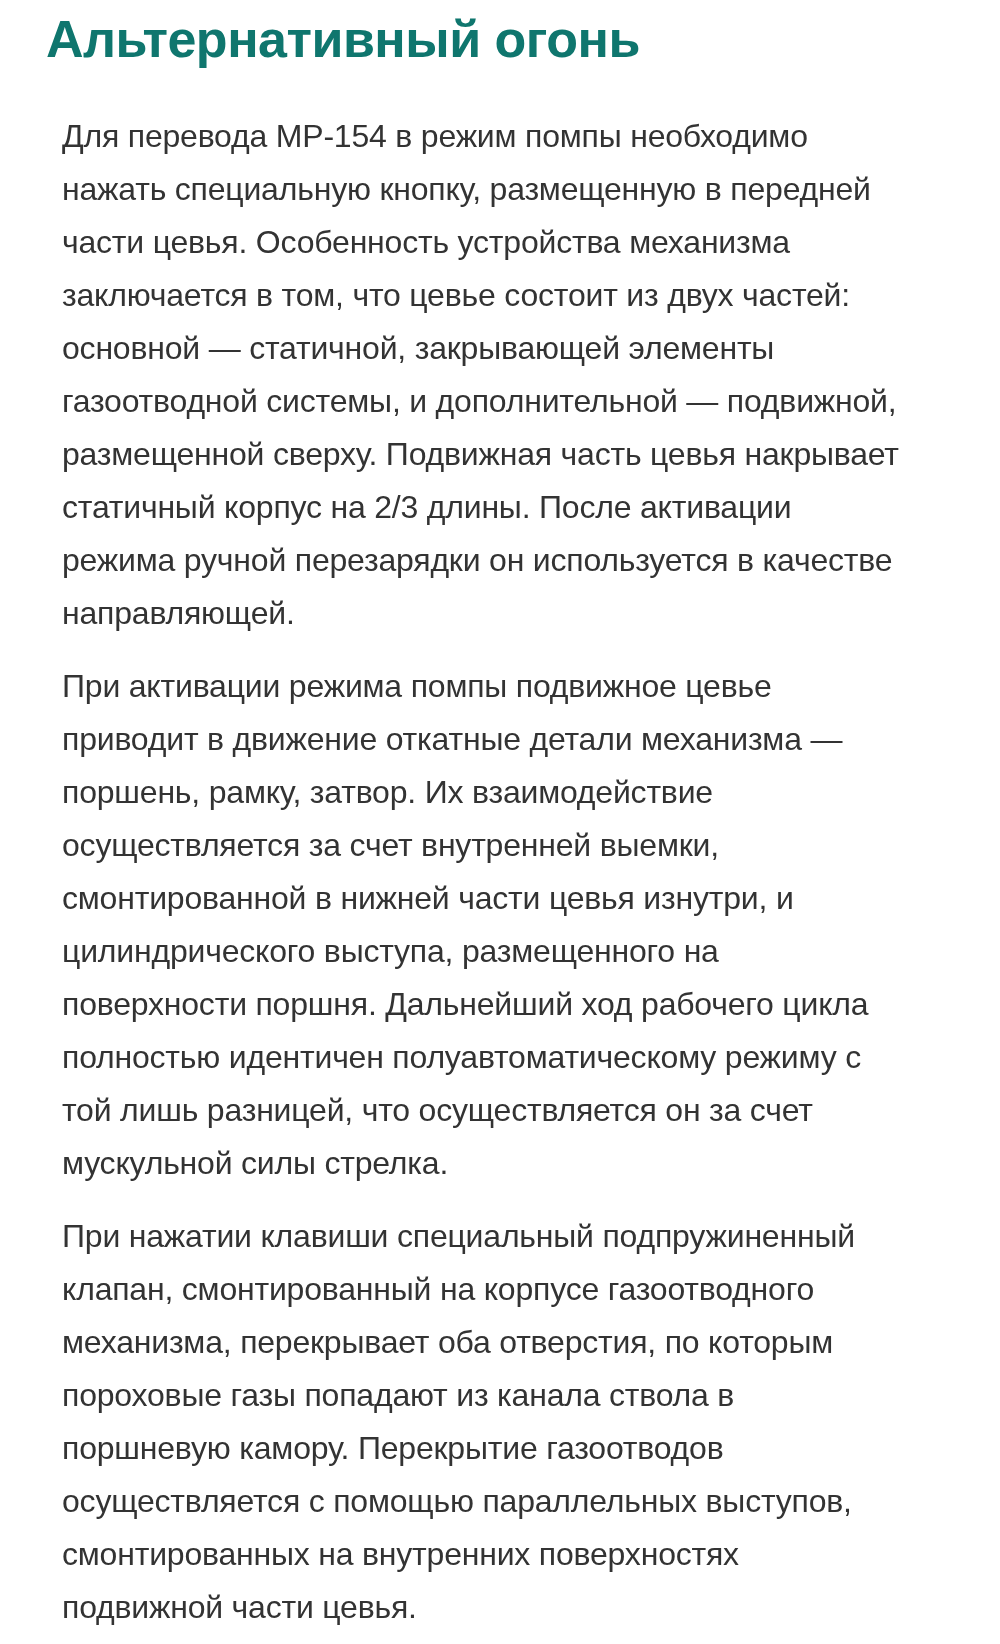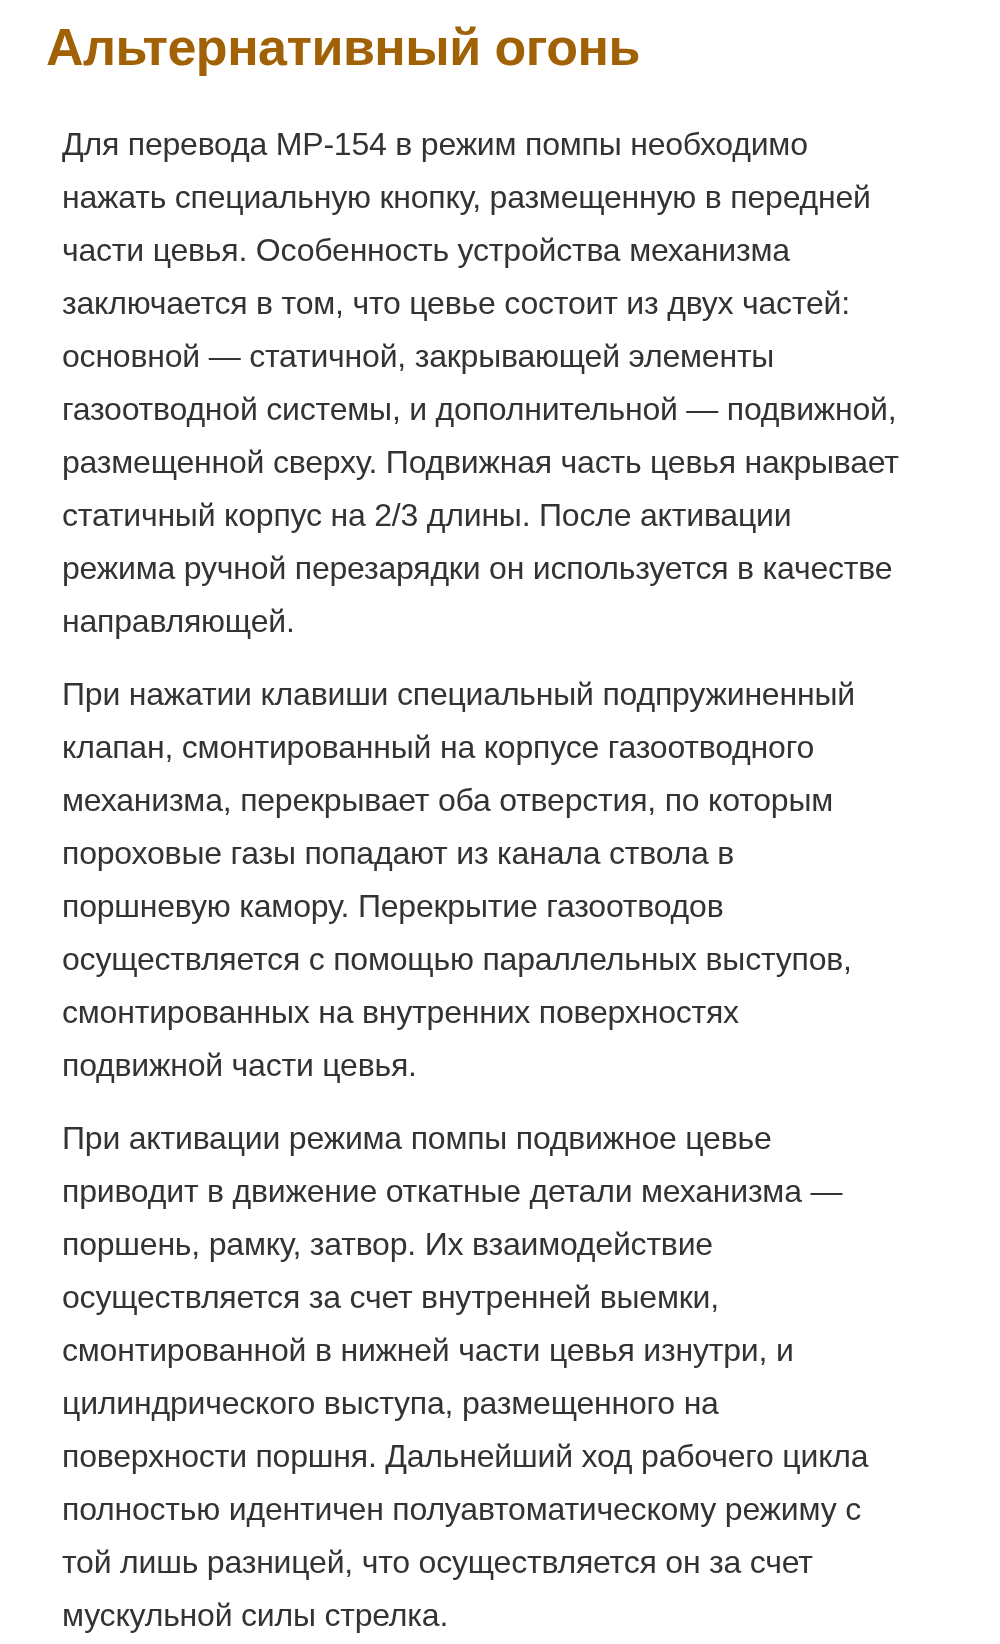--- a/index.html
+++ b/index.html
@@ -11,26 +11,26 @@
     overflow: hidden;
   }
   .page {
     box-sizing: border-box;
     width: 1000px;
     height: 1644px;
     padding: 8px 46px 0 46px;
     font-family: "Liberation Sans", "DejaVu Sans", sans-serif;
   }
   h1.title {
-    margin: 8px 0 40px 0;
+    margin: 0 0 40px 0;
     font-size: 52px;
     line-height: 62px;
     font-weight: 700;
     letter-spacing: -0.5px;
-    color: #a16207;
+    color: #0f766e;
   }
   p.para {
     margin: 0 0 20px 16px;
     font-size: 32px;
     line-height: 53px;
     font-weight: 400;
     letter-spacing: -0.2px;
     color: #333333;
     white-space: pre; 
   }
@@ -46,32 +46,32 @@
 нажать специальную кнопку, размещенную в передней
 части цевья. Особенность устройства механизма
 заключается в том, что цевье состоит из двух частей:
 основной — статичной, закрывающей элементы
 газоотводной системы, и дополнительной — подвижной,
 размещенной сверху. Подвижная часть цевья накрывает
 статичный корпус на 2/3 длины. После активации
 режима ручной перезарядки он используется в качестве
 направляющей.</p>
 
-  <p class="para">При нажатии клавиши специальный подпружиненный
-клапан, смонтированный на корпусе газоотводного
-механизма, перекрывает оба отверстия, по которым
-пороховые газы попадают из канала ствола в
-поршневую камору. Перекрытие газоотводов
-осуществляется с помощью параллельных выступов,
-смонтированных на внутренних поверхностях
-подвижной части цевья.</p>
-
   <p class="para">При активации режима помпы подвижное цевье
 приводит в движение откатные детали механизма —
 поршень, рамку, затвор. Их взаимодействие
 осуществляется за счет внутренней выемки,
 смонтированной в нижней части цевья изнутри, и
 цилиндрического выступа, размещенного на
 поверхности поршня. Дальнейший ход рабочего цикла
 полностью идентичен полуавтоматическому режиму с
 той лишь разницей, что осуществляется он за счет
 мускульной силы стрелка.</p>
+
+  <p class="para">При нажатии клавиши специальный подпружиненный
+клапан, смонтированный на корпусе газоотводного
+механизма, перекрывает оба отверстия, по которым
+пороховые газы попадают из канала ствола в
+поршневую камору. Перекрытие газоотводов
+осуществляется с помощью параллельных выступов,
+смонтированных на внутренних поверхностях
+подвижной части цевья.</p>
 </main>
 
 </body></html>

